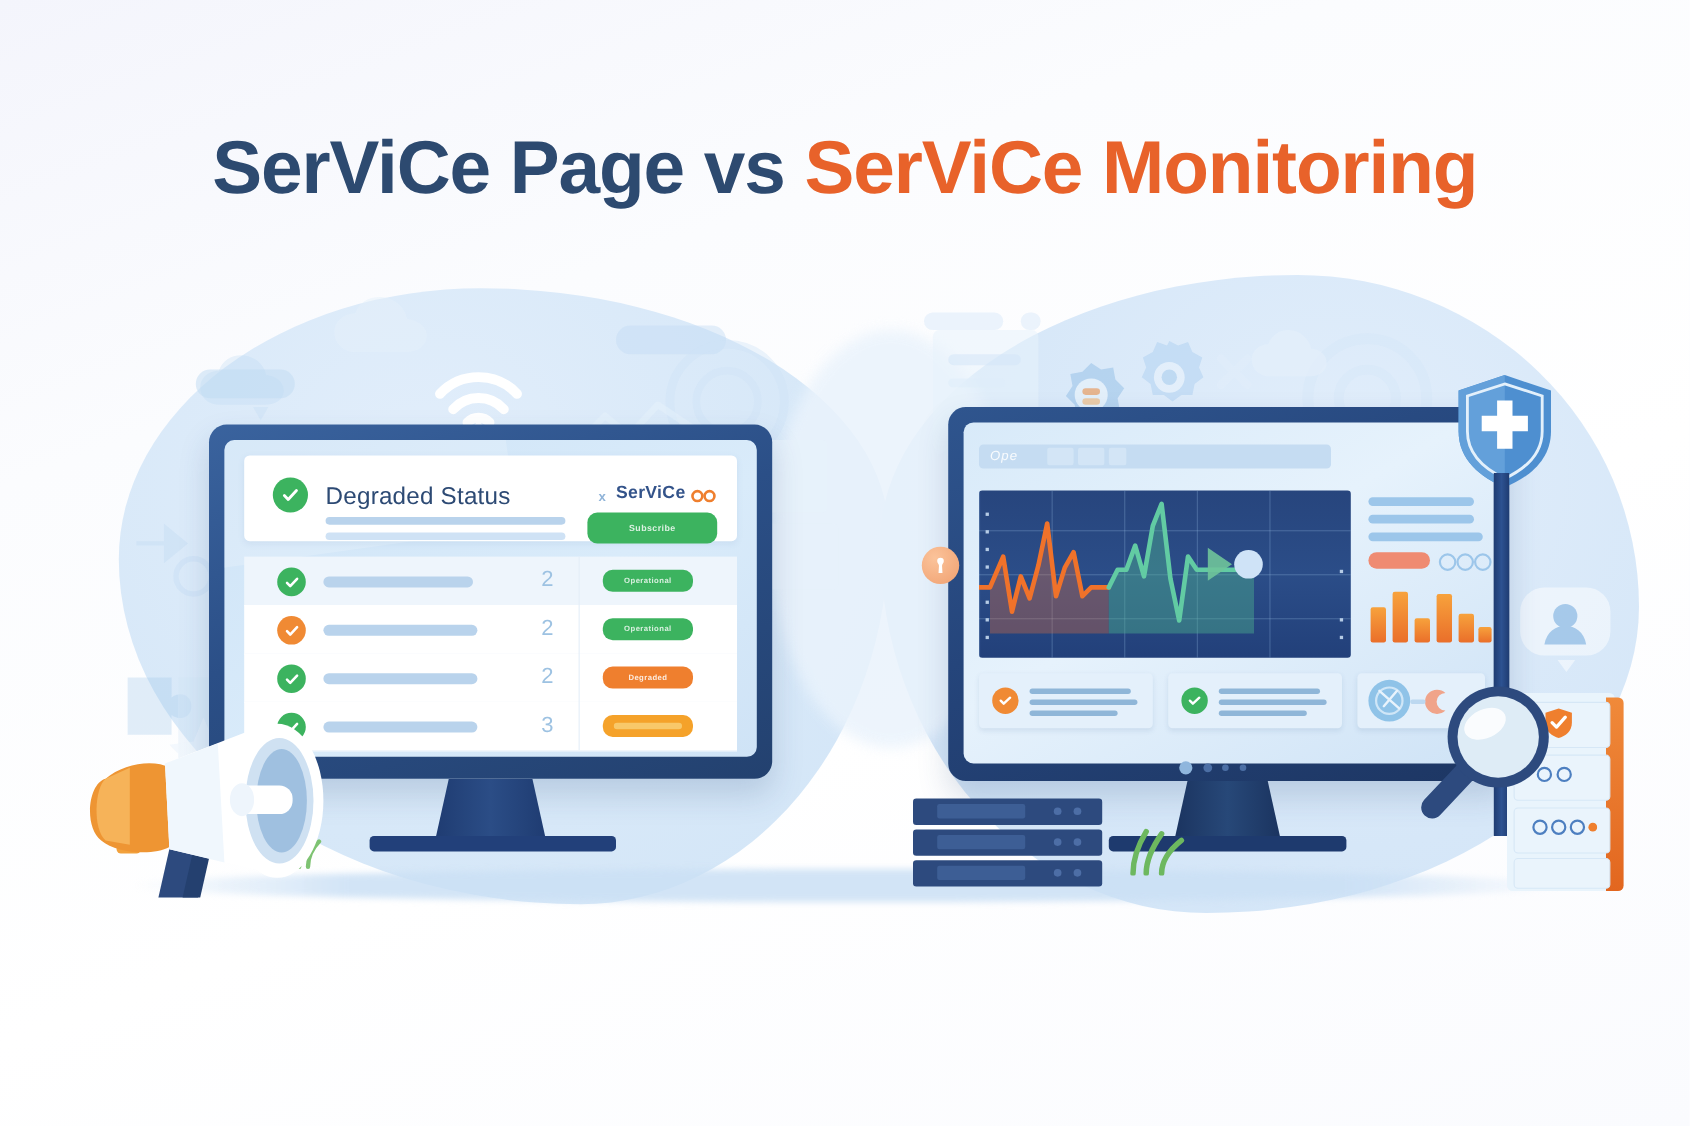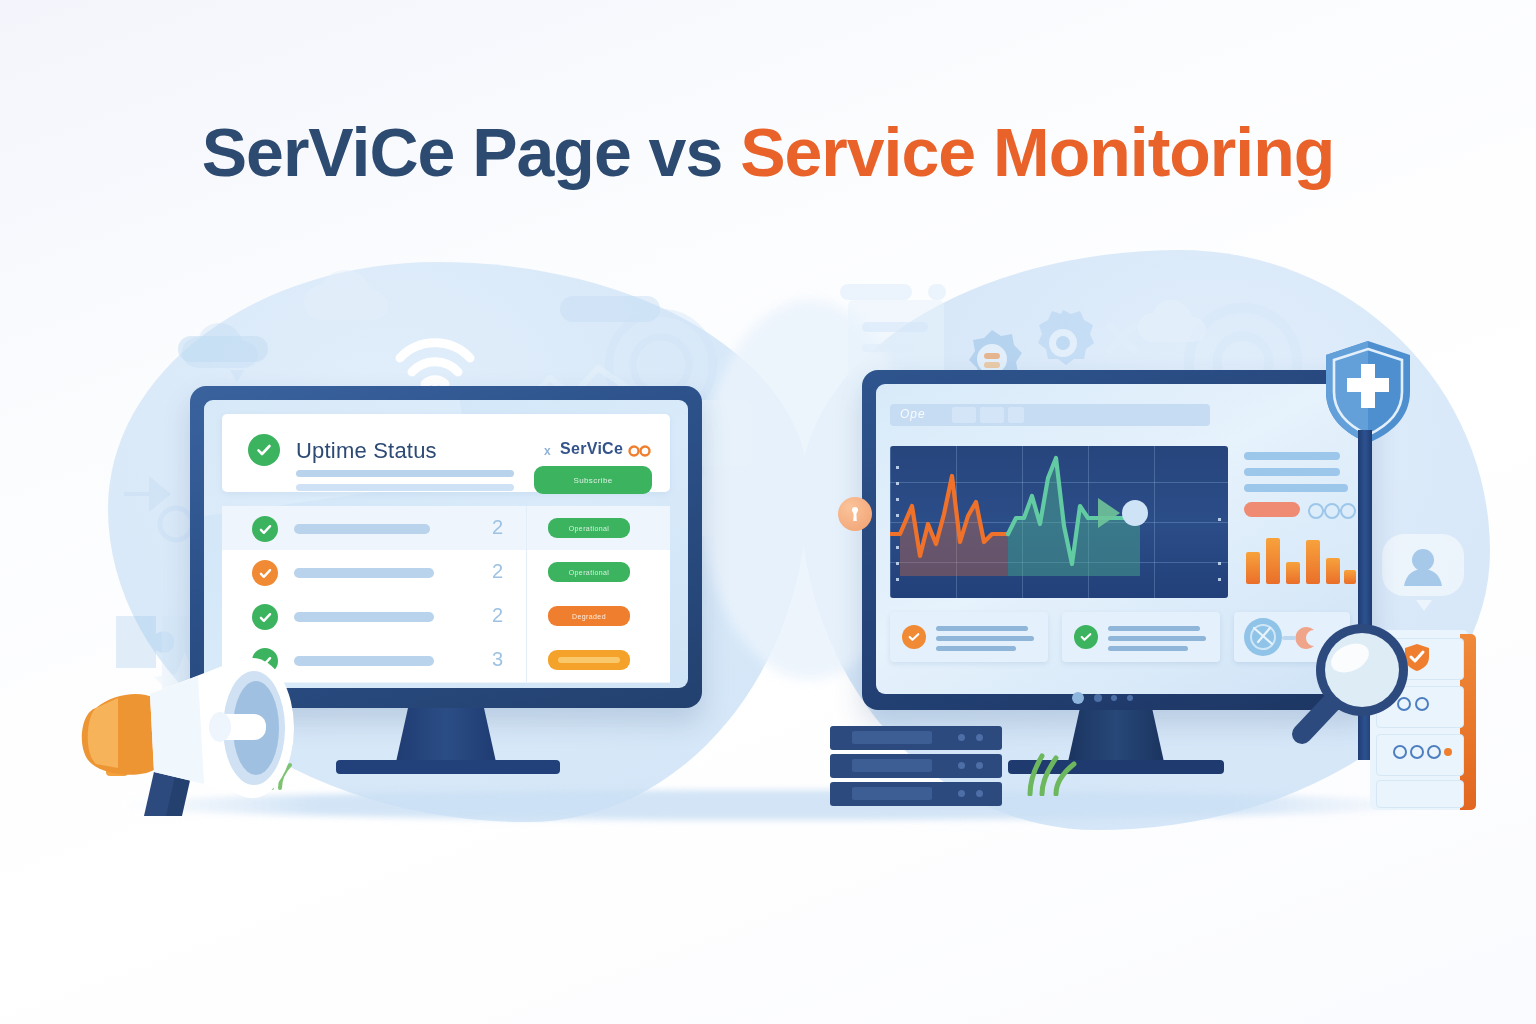--- a/index.html
+++ b/index.html
@@ -49,21 +49,21 @@
   .chk.green{background:#3cb35f;}
   .chk.orange{background:#f08a34;}
   .chk svg{display:block;}
   .sp-title{position:absolute;color:#2d4a74;font-size:22px;font-weight:400;letter-spacing:.2px;}
   .logo-x{position:absolute;color:#8fb3d8;font-size:12px;font-weight:700;}
   .logo-txt{position:absolute;color:#33538a;font-size:16px;font-weight:700;letter-spacing:.3px;}
   .logo-dots{position:absolute;}
   .bar{position:absolute;border-radius:7px;background:#b9d3ec;}
   .bar.lite{background:#cfe2f5;}
   .pill{position:absolute;border-radius:9px;display:flex;align-items:center;justify-content:center;
-        color:#ffffff;font-size:8px;font-weight:400;letter-spacing:.4px;}
+        color:#ffffff;font-size:8px;font-weight:700;letter-spacing:.4px;}
   .pill.green{background:#3cb35f;}
   .pill.orange{background:#ef7f2e;}
   .pill.amber{background:#f5a22a;}
   .pill-inner{position:absolute;left:12%;right:12%;top:34%;height:32%;border-radius:6px;background:#f8c86a;}
   .sp-row{position:absolute;background:#ffffff;border-bottom:1px solid #eef4fa;}
   .sp-row.alt{background:#eef5fc;}
   .sp-divider{position:absolute;width:1px;background:#e4eef8;}
   .sp-num{position:absolute;color:#9dc2e2;font-size:20px;font-weight:300;}
 
   
@@ -199,21 +199,21 @@
   </svg>
   <svg class="motif" style="left:1344px;top:648px;" width="90" height="84" viewBox="0 0 90 84">
     <circle cx="45" cy="30" r="12" fill="#9cc5e8" opacity=".8"></circle>
     <path d="M24 60c2-13 11-19 21-19s19 6 21 19z" fill="#9cc5e8" opacity=".8"></path>
   </svg>
 
   <div class="floor"></div>
 
   <div class="title-wrap">
     <span class="title">
-      <span class="t-dark">SerViCe Page vs </span><span class="t-orange">Service Monitoring</span>
+      <span class="t-dark">SerViCe Page vs </span><span class="t-orange">SerViCe Monitoring</span>
     </span>
   </div>
 
   <div class="monitor">
 
     <svg class="wifi" viewBox="0 0 86 58">
       <path d="M8 20 A48 48 0 0 1 78 20" stroke="#ffffff" stroke-width="9" fill="none" stroke-linecap="round"></path>
       <path d="M20 34 A31 31 0 0 1 66 34" stroke="#ffffff" stroke-width="9" fill="none" stroke-linecap="round"></path>
       <path d="M33 46 A14 14 0 0 1 53 46" stroke="#ffffff" stroke-width="9" fill="none" stroke-linecap="round"></path>
       <path d="M43 44 l10 12 -20 0z" fill="#ffffff"></path>
@@ -225,21 +225,21 @@
                 background:linear-gradient(150deg,#cfe4f7 0%,#d9ebfa 55%,#cfe3f6 100%);">
 
       <div style="position:absolute;left:-40px;top:-20px;width:300px;height:120px;background:rgba(255,255,255,.18);transform:rotate(-8deg);"></div>
 
       <div class="sp-card sp-head"></div>
       <div class="chk green" style="left:44px;top:34px;width:32px;height:32px;">
         <svg width="18" height="18" viewBox="0 0 18 18">
             <path d="M3.5 9.4 L7 13 L14.5 5" stroke="#fff" stroke-width="2.6" fill="none" stroke-linecap="round" stroke-linejoin="round"></path>
           </svg>
       </div>
-      <div class="sp-title" style="left:92px;top:38px;">Uptime Status</div>
+      <div class="sp-title" style="left:92px;top:38px;">Degraded Status</div>
       <div class="logo-x" style="left:340px;top:44px;">x</div>
       <div class="logo-txt" style="left:356px;top:40px;">SerViCe</div>
       <svg class="logo-dots" style="left:424px;top:44px;" width="24" height="14" viewBox="0 0 24 14">
         <circle cx="6" cy="7" r="4.5" fill="none" stroke="#ef7f2e" stroke-width="2.4"></circle>
         <circle cx="17" cy="7" r="4.5" fill="none" stroke="#ef7f2e" stroke-width="2.4"></circle>
       </svg>
       <div class="bar" style="left:92px;top:70px;width:218px;height:7px;"></div>
       <div class="bar lite" style="left:92px;top:84px;width:218px;height:7px;"></div>
       <div class="pill green" style="left:330px;top:66px;width:118px;height:28px;">
         <span style="opacity:.82;filter:blur(.4px);">Subscribe</span>

